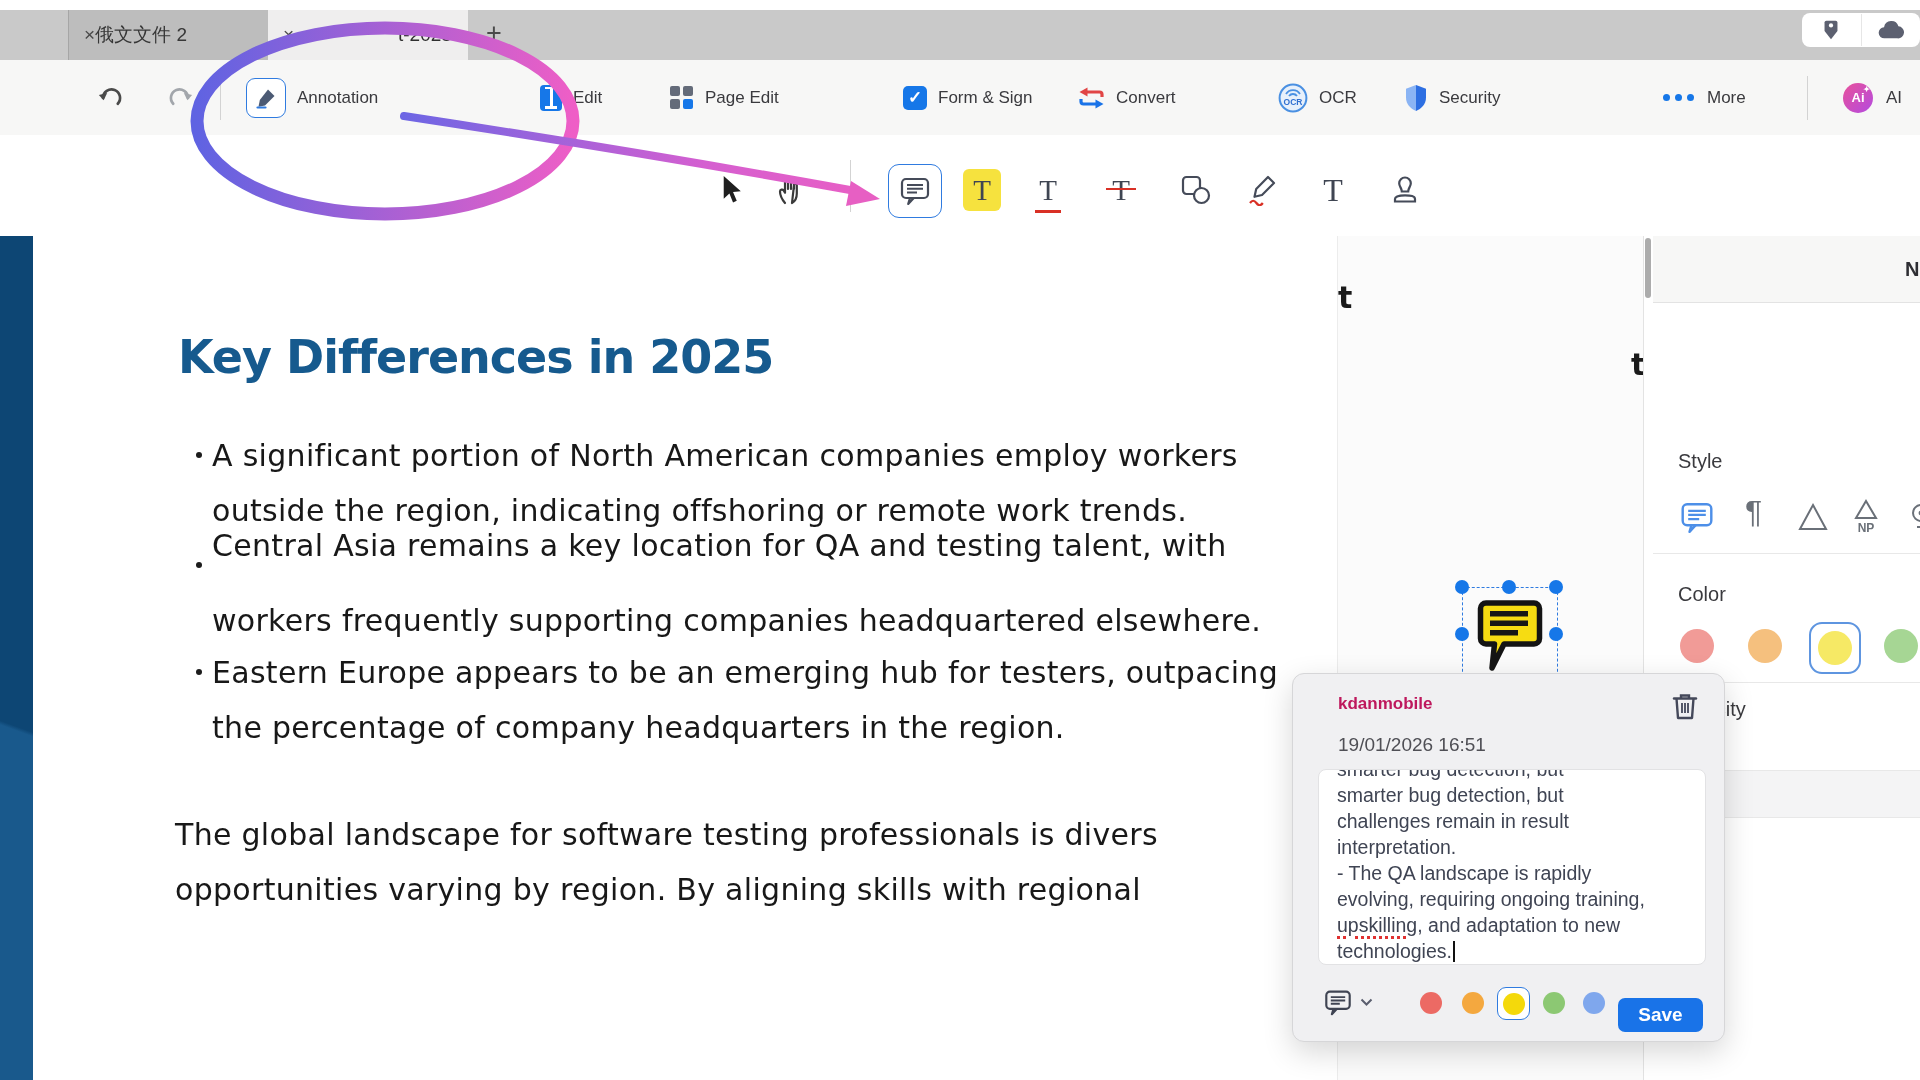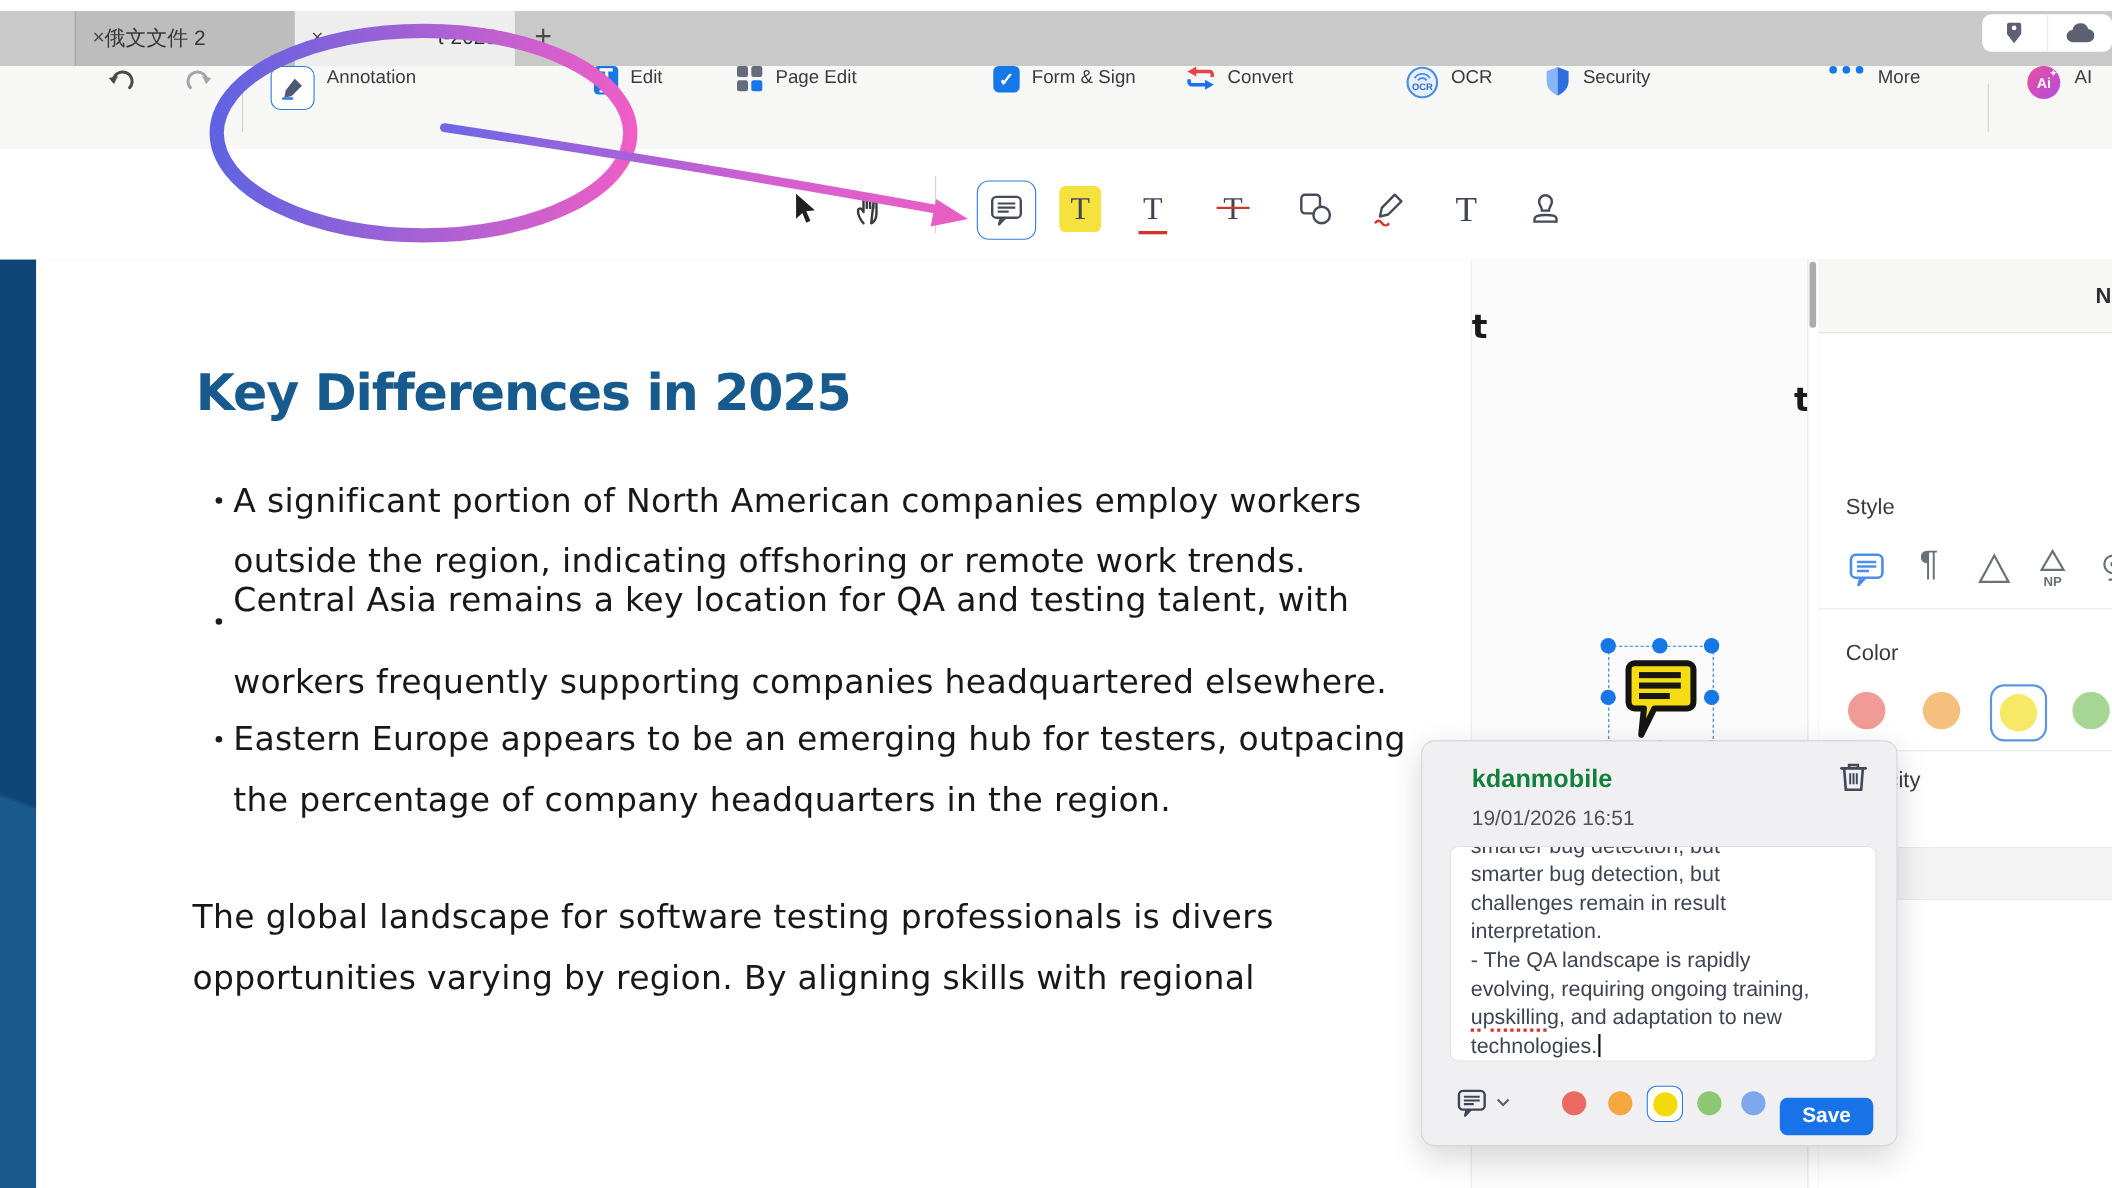--- a/index.html
+++ b/index.html
@@ -9,21 +9,21 @@
   
   #tabbar{top:10px;left:0;width:1920px;height:50px;background:#c9c9c9;}
   .tab{position:absolute;top:0;height:50px;display:flex;align-items:center;}
   .tab .close{font-size:19px;color:#4a4a4a;margin-left:15px;cursor:default;}
   .tab .title{font-size:19px;color:#373737;}
   #winbtns{top:13px;left:1802px;width:118px;height:34px;background:#fff;border-radius:8px;display:flex;z-index:3;}
   #winbtns .cell{flex:1;display:flex;align-items:center;justify-content:center;}
   #winbtns .sep{width:1px;background:#e6e6e6;margin:1px 0;}
   
   #toolbar{top:60px;left:0;width:1920px;height:75px;background:#f7f7f6;border-bottom:1px solid #ececec;}
-  .titem{position:absolute;top:0;height:75px;display:flex;gap:11px;}
+  .titem{position:absolute;top:0;height:75px;display:flex;align-items:center;gap:11px;}
   .tlabel{font-size:17px;color:#3a3a3e;white-space:nowrap;}
   .vdiv{position:absolute;top:16px;width:1px;height:44px;background:#d3d3d3;}
   .annbox{width:38px;height:38px;border:1.6px solid #2f7be0;border-radius:9px;background:#fff;
           display:flex;align-items:center;justify-content:center;}
   
   #toolsrow{top:135px;left:0;width:1920px;height:101px;background:#ffffff;border-bottom:1px solid #dcdcdc;}
   .tool{position:absolute;top:33px;width:44px;height:44px;display:flex;align-items:center;justify-content:center;}
   .tool-sel{position:absolute;left:888px;top:29px;width:52px;height:52px;border:1.6px solid #2f7be0;
             border-radius:11px;background:#fff;display:flex;align-items:center;justify-content:center;}
   .tglyph{font-family:"Liberation Serif",serif;font-size:29px;color:#3f4552;line-height:1;}
@@ -43,21 +43,21 @@
   .pline{position:absolute;left:175px;font-size:30px;color:#181818;letter-spacing:.3px;z-index:2;white-space:nowrap;}
   .bdot{position:absolute;left:196px;width:6px;height:6px;border-radius:50%;background:#1c1c1c;z-index:2;}
   .frag{position:absolute;font-size:30px;font-weight:bold;color:#1a1a1a;z-index:2;}
   
   #selrect{left:1462px;top:587px;width:94px;height:93px;border:1.5px dashed #2f7be0;z-index:5;}
   .handle{position:absolute;width:14px;height:14px;border-radius:50%;background:#1677e8;z-index:6;}
   #notebubble{left:1477px;top:599px;z-index:6;}
   
   #popup{left:1292px;top:673px;width:431px;height:367px;background:#f0f0f2;border:1px solid #d6d6d8;
          border-radius:12px;box-shadow:0 10px 30px rgba(0,0,0,.16);z-index:40;}
-  #popup .author{position:absolute;left:45px;top:20px;font-size:23px;font-weight:bold;color:#15803d;}
+  #popup .author{position:absolute;left:45px;top:20px;font-size:17px;font-weight:bold;color:#be185d;}
   #popup .date{position:absolute;left:45px;top:60px;font-size:19px;color:#4f4f55;}
   #trashbtn{position:absolute;right:26px;top:18px;}
   #textarea{position:absolute;left:25px;top:95px;width:386px;height:194px;background:#fff;
             border:1px solid #e2e2e4;border-radius:8px;overflow:hidden;}
   .ta-inner{position:absolute;left:18px;top:-14px;right:8px;font-size:19.5px;line-height:26px;color:#3f4453;}
   .misspell{text-decoration:underline;text-decoration-style:dotted;text-decoration-color:#e03131;
             text-decoration-thickness:2.5px;text-underline-offset:4px;}
   .caret{display:inline-block;width:2px;height:21px;background:#111;vertical-align:-4px;margin-left:1px;}
   .pdot{position:absolute;top:318px;width:22px;height:22px;border-radius:50%;}
   #ydotbox{position:absolute;left:204px;top:313px;width:31px;height:31px;border:1.8px solid #2f7be0;

